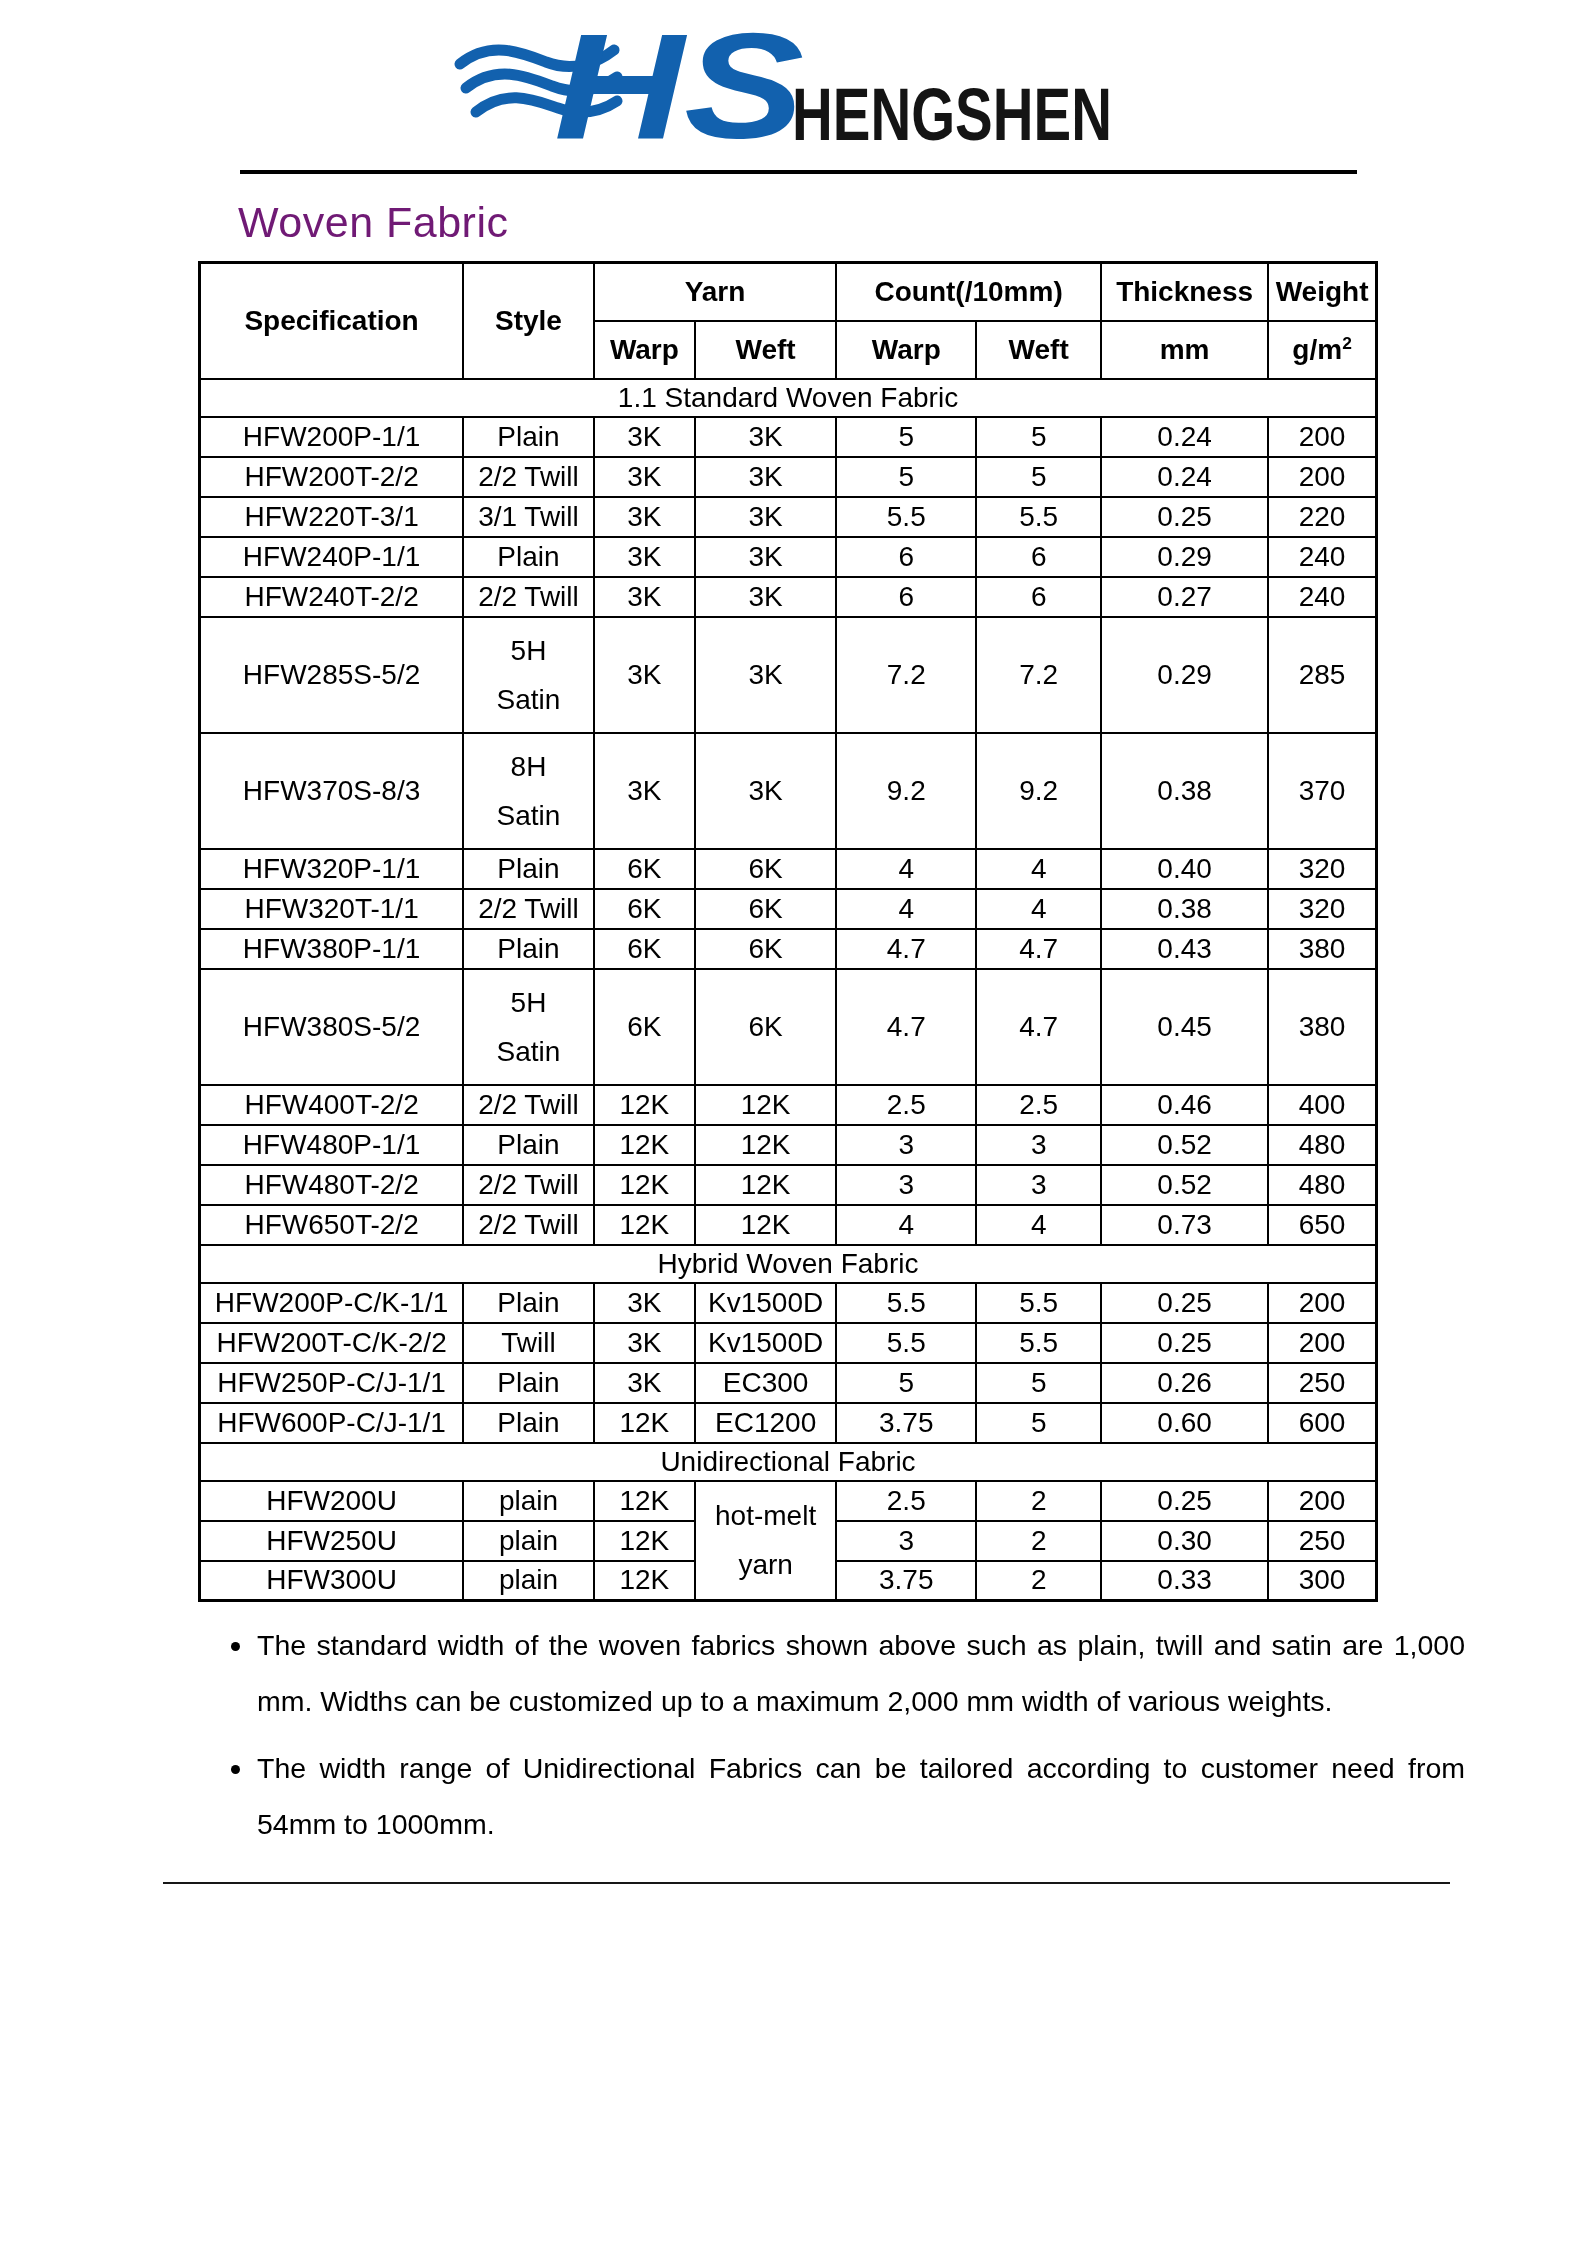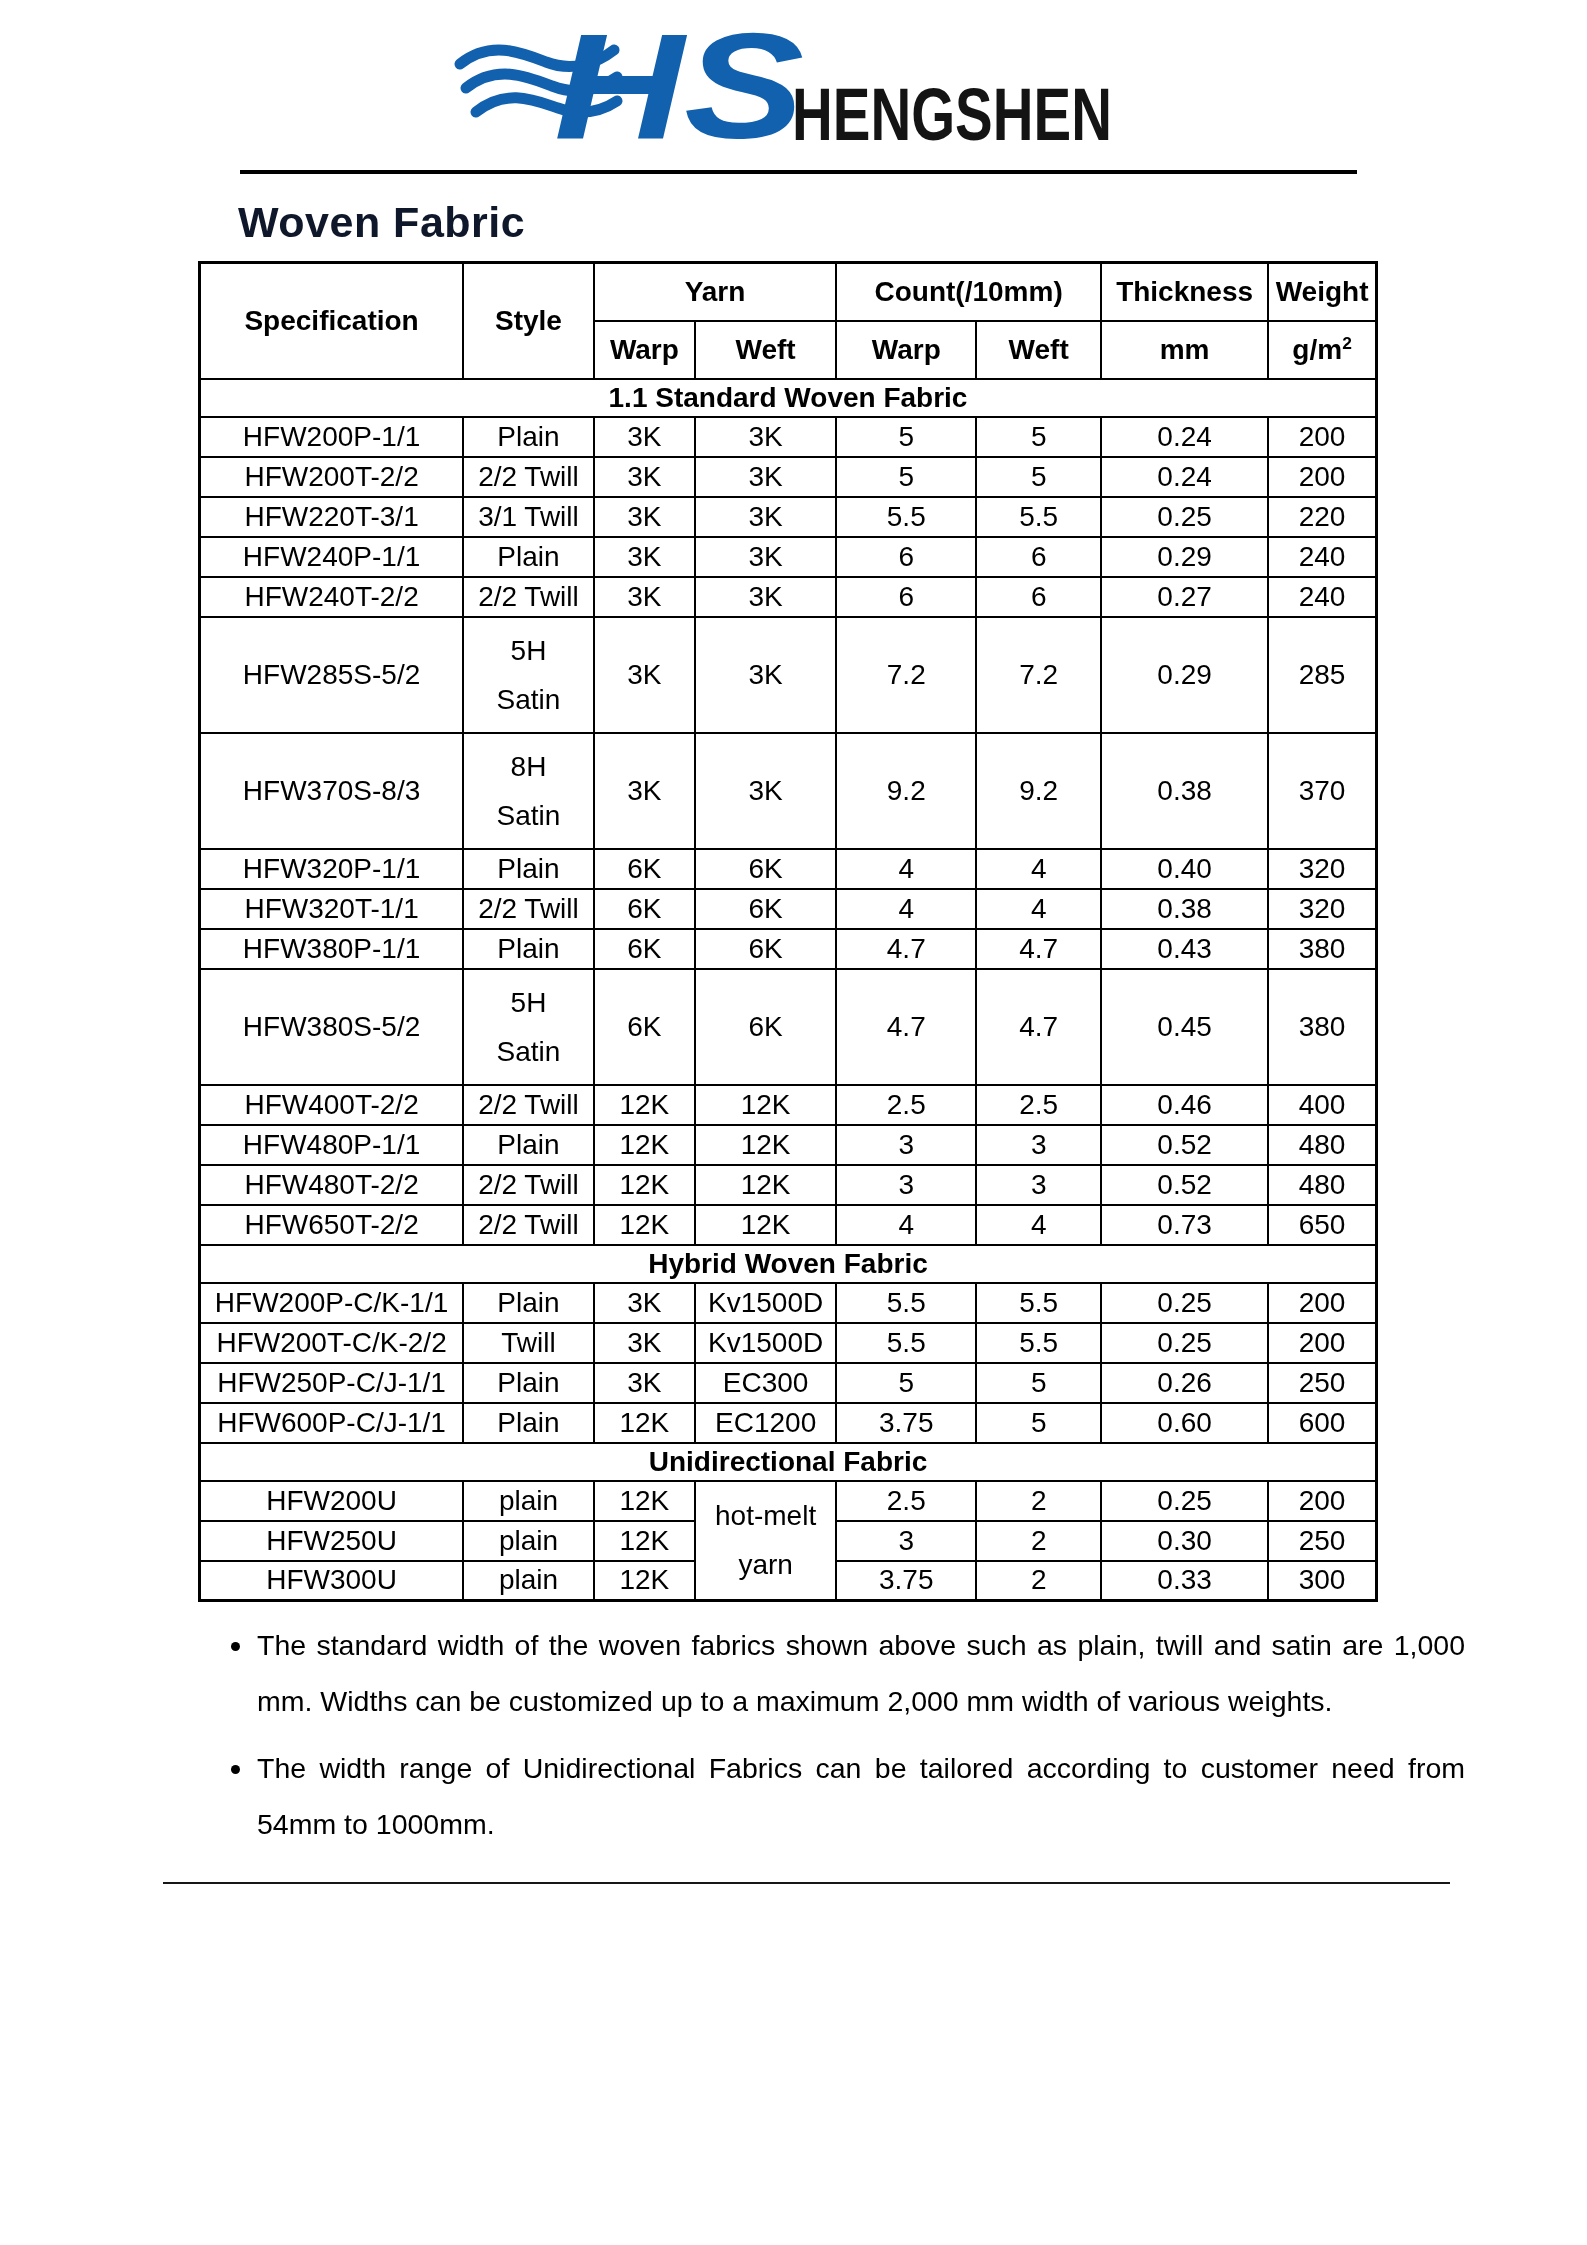--- a/index.html
+++ b/index.html
@@ -15,21 +15,21 @@
   }
   
   .logo-row { display:flex; justify-content:center; }
   .logo-rule {
     width:1117px; height:4px; background:#000;
     margin:12px 0 0 240px;
   }
   
   h1.title {
     margin:24px 0 0 238px;
-    font-size:43px; font-weight:bold; color:#0f172a;
+    font-size:43px; font-weight:normal; color:#701a75;
     letter-spacing:0.5px;
   }
   h2.subtitle {
     margin:40px 0 0 238px;
     font-size:33px; font-weight:bold; color:#2E5D9E;
   }
   
   table.spec {
     margin:14px 0 0 198px;
     width:1180px;
@@ -40,21 +40,21 @@
   table.spec th, table.spec td {
     border:2px solid #000;
     text-align:center; vertical-align:middle;
     font-size:28px;
     padding:2px 4px;
     white-space:pre-line;
     overflow:hidden;
   }
   table.spec thead th { font-weight:bold; height:58px; }
   table.spec tbody td { height:40px; font-weight:normal; }
-  table.spec tr.section-row td { font-weight:bold; height:26px; }
+  table.spec tr.section-row td { font-weight:normal; height:26px; }
   table.spec td.multiline { line-height:1.75; padding:8px 4px;margin-top:35px; }
   table.spec sup { font-size:0.62em; vertical-align:super; }
   
   .note-label {
     margin:24px 0 0 163px;
     font-size:29px; font-weight:bold;
   }
   ul.note-list {
     margin:16px 0 0 213px;
     width:1252px;

